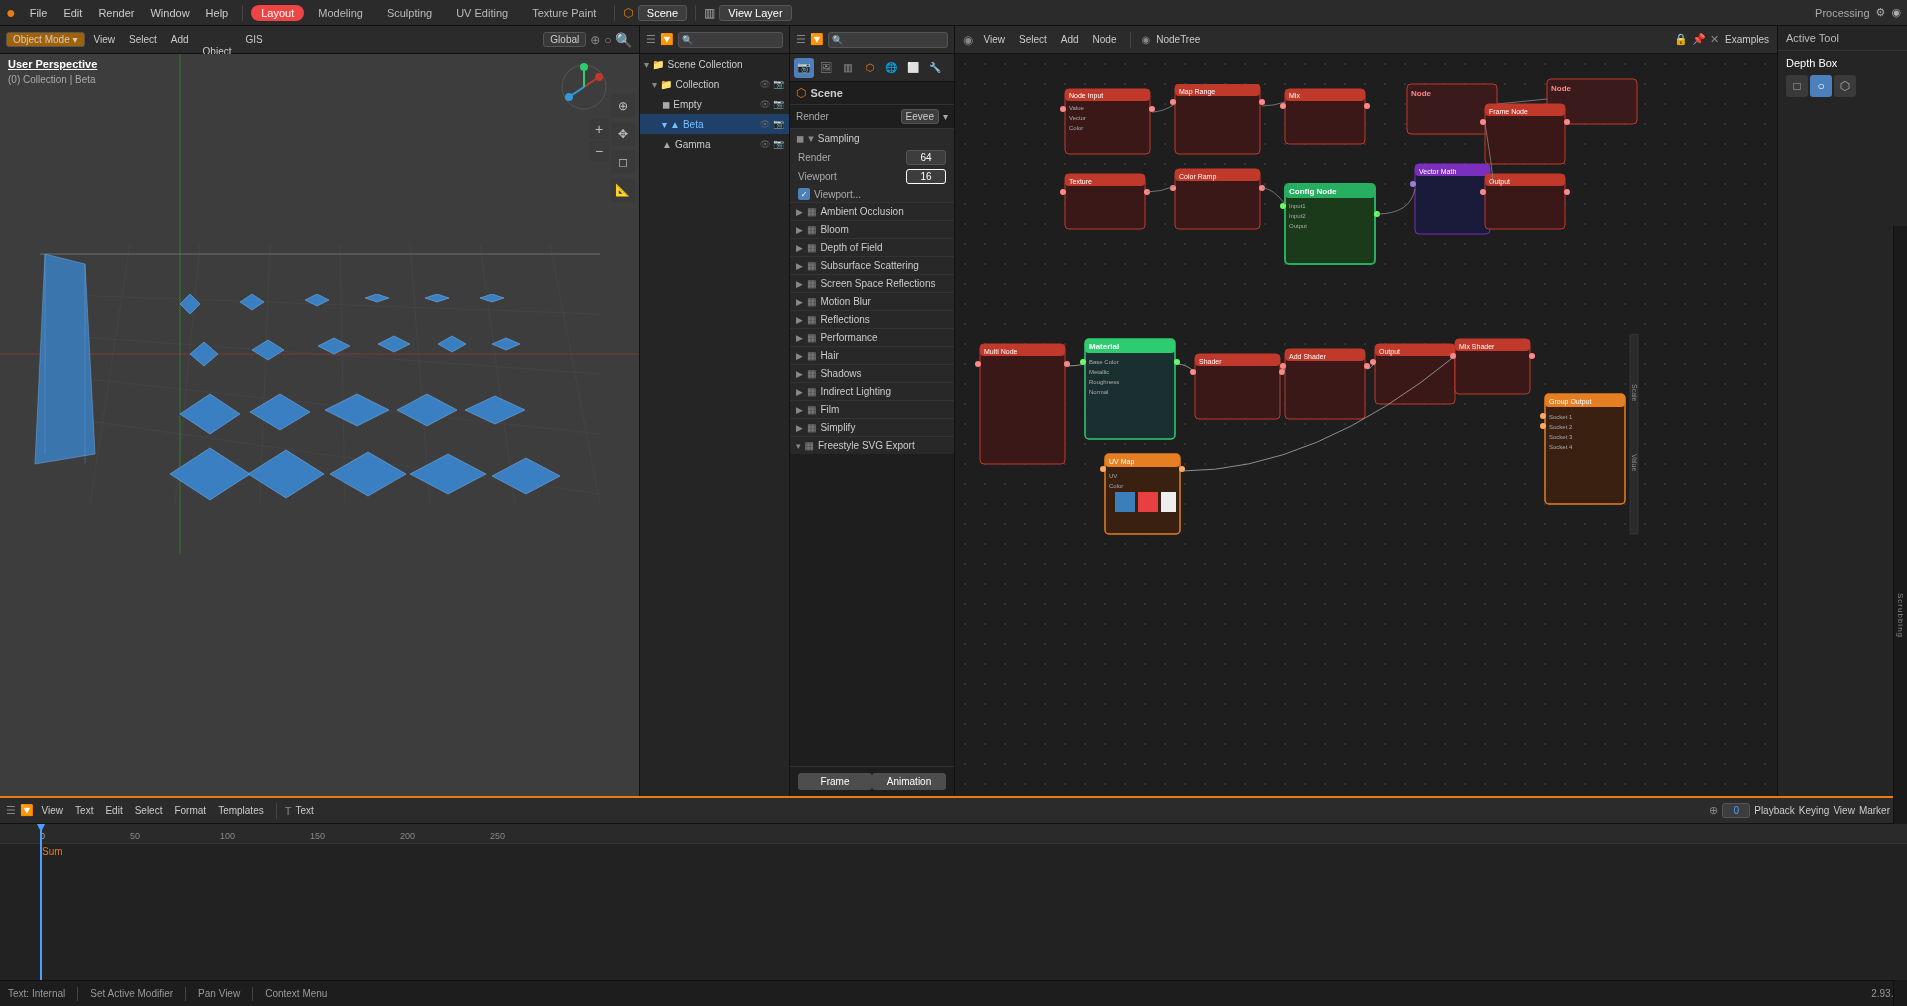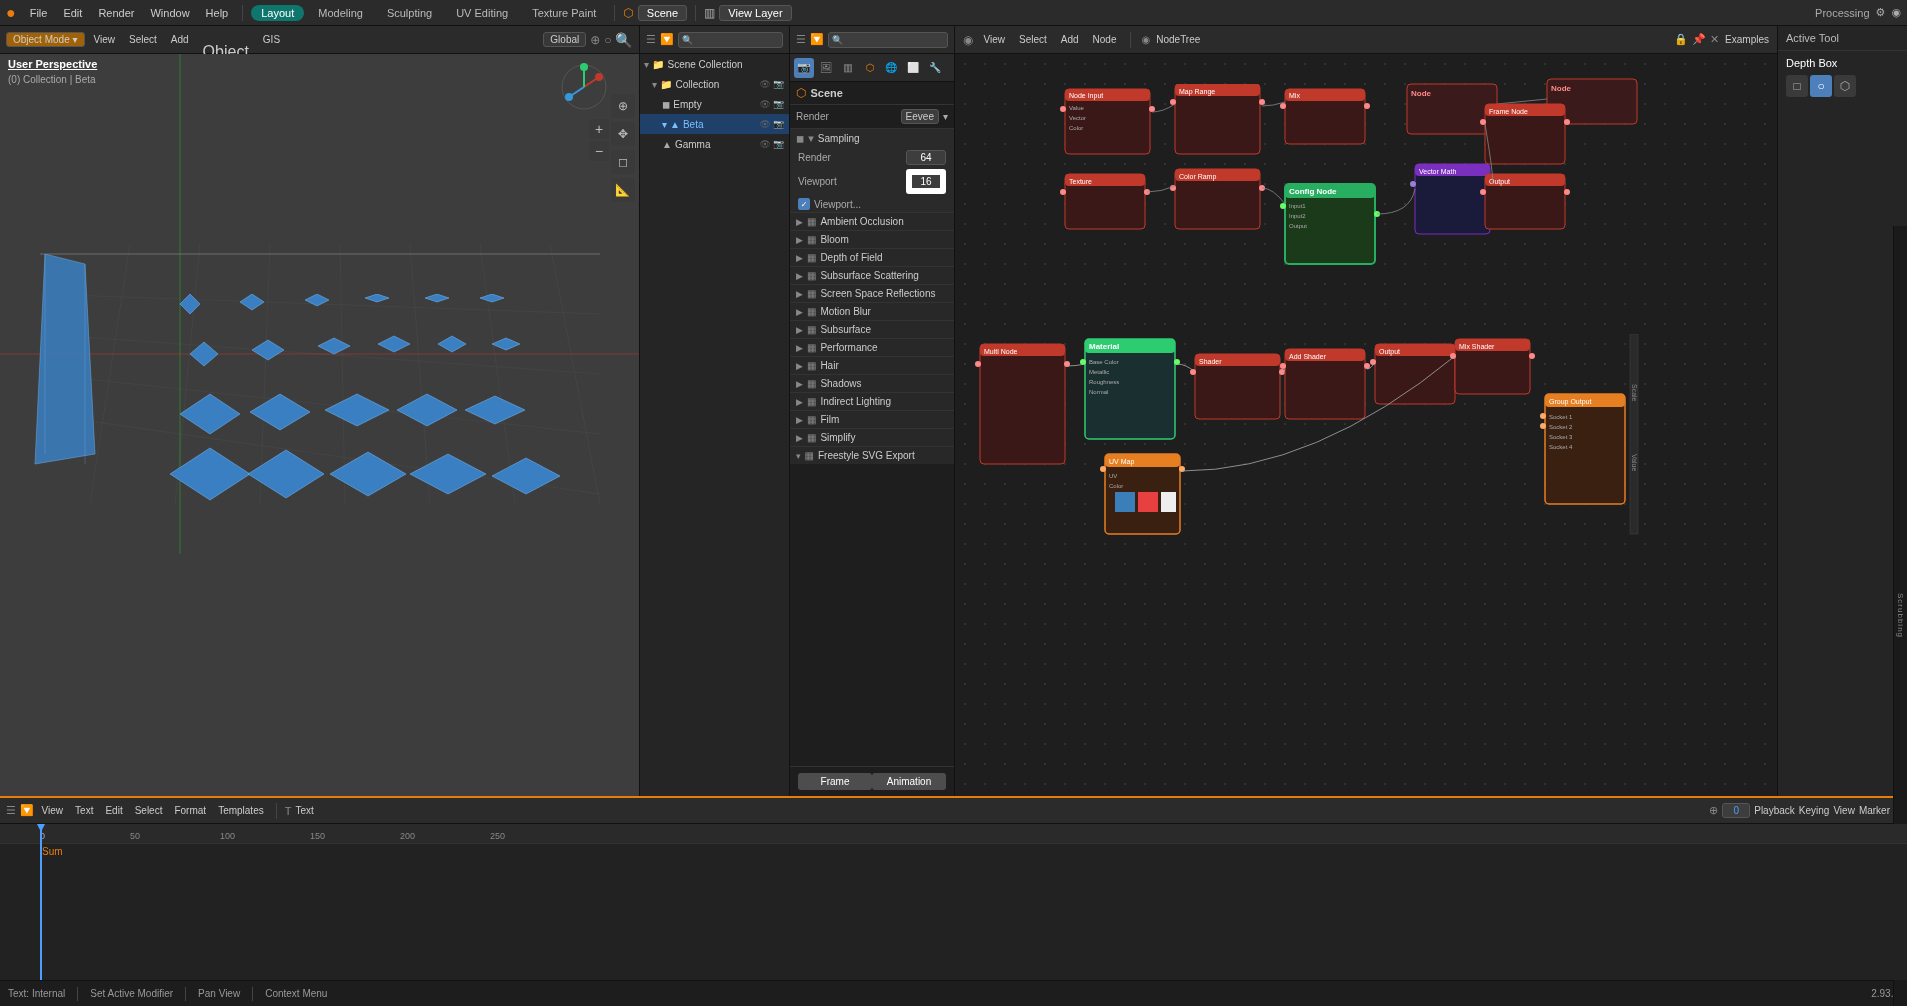--- a/index.html
+++ b/index.html
@@ -9,21 +9,21 @@
 <body>
 
 <div style="display:flex; align-items:center; height:26px; background:#2b2b2b; border-bottom:1px solid #111; padding:0 6px; gap:4px; position:absolute; top:0; left:0; right:0; z-index:200;">
   <span style="color:#e87d0d; font-size:16px; margin-right:4px;">●</span>
   <span style="padding:2px 6px; color:#ccc; cursor:pointer; border-radius:3px;">File</span>
   <span style="padding:2px 6px; color:#ccc; cursor:pointer; border-radius:3px;">Edit</span>
   <span style="padding:2px 6px; color:#ccc; cursor:pointer; border-radius:3px;">Render</span>
   <span style="padding:2px 6px; color:#ccc; cursor:pointer; border-radius:3px;">Window</span>
   <span style="padding:2px 6px; color:#ccc; cursor:pointer; border-radius:3px;">Help</span>
   <div style="width:1px; height:16px; background:#444; margin:0 4px;"></div>
-  <span style="padding:2px 10px; border-radius:12px; cursor:pointer; color:#bbb; background:#0f766e; color:#fff;">Layout</span>
+  <span style="padding:2px 10px; border-radius:12px; cursor:pointer; color:#bbb; background:#ef4444; color:#fff;">Layout</span>
   <span style="padding:2px 10px; border-radius:12px; cursor:pointer; color:#bbb;">Modeling</span>
   <span style="padding:2px 10px; border-radius:12px; cursor:pointer; color:#bbb;">Sculpting</span>
   <span style="padding:2px 10px; border-radius:12px; cursor:pointer; color:#bbb;">UV Editing</span>
   <span style="padding:2px 10px; border-radius:12px; cursor:pointer; color:#bbb;">Texture Paint</span>
   <div style="width:1px; height:16px; background:#444; margin:0 4px;"></div>
   <span style="color:#e87d0d; font-size:12px;">⬡</span>
   <span style="background:#3d3d3d; border:1px solid #555; padding:1px 8px; border-radius:3px; color:#fff;">Scene</span>
   <div style="width:1px; height:16px; background:#444; margin:0 4px;"></div>
   <span style="color:#aaa; font-size:12px;">▥</span>
   <span style="background:#3d3d3d; border:1px solid #555; padding:1px 8px; border-radius:3px; color:#fff;">View Layer</span>
@@ -38,21 +38,21 @@
 
   <div style="display:flex; flex:1; overflow:hidden;">
 
     <div style="display:flex; flex-direction:column; width:640px; border-right:1px solid #111;">
 
       <div style="height:28px; background:#2b2b2b; display:flex; align-items:center; padding:0 6px; gap:4px; border-bottom:1px solid #111; flex-shrink:0;">
         <span style="background:#a16207; border:1px solid #555; border-radius:3px; padding:1px 6px; color:#ccc; font-size:10px; cursor:pointer;">Object Mode ▾</span>
         <span style="padding:2px 5px; color:#ccc; font-size:10px; cursor:pointer;">View</span>
         <span style="padding:2px 5px; color:#ccc; font-size:10px; cursor:pointer;">Select</span>
         <span style="padding:2px 5px; color:#ccc; font-size:10px; cursor:pointer;">Add</span>
-        <span style="padding:2px 5px; color:#ccc; font-size:16px; cursor:pointer;margin-top:24px;">Object</span>
+        <span style="padding:2px 5px; color:#ccc; font-size:10px; cursor:pointer;margin-top:24px;">Object</span>
         <span style="padding:2px 5px; color:#ccc; font-size:10px; cursor:pointer;">GIS</span>
         <div style="margin-left:auto; display:flex; gap:4px; align-items:center;">
           <span style="background:#383838; border:1px solid #555; border-radius:3px; padding:1px 6px; color:#ccc; font-size:10px; cursor:pointer;">Global</span>
           <span style="color:#888; cursor:pointer; font-size:12px;">⊕</span>
           <span style="color:#888; cursor:pointer; font-size:12px;">○</span>
           <span style="color:#888; cursor:pointer; font-size:14px;">🔍</span>
         </div>
       </div>
 
       <div style="flex:1; background:#3d3d3d; position:relative; overflow:hidden;">
@@ -230,21 +230,21 @@
           <span style="color:#888; font-size:10px;">◼</span>
           <span style="color:#888;">▾</span>
           <span style="color:#ccc; font-size:10px;">Sampling</span>
         </div>
         <div style="display:flex; align-items:center; padding:2px 8px; gap:4px; font-size:10px;">
           <span style="color:#aaa; flex:1;">Render</span>
           <span style="background:#3d3d3d; border:1px solid #555; border-radius:3px; padding:1px 4px; color:#fff; width:40px; text-align:center; font-size:10px; cursor:pointer;">64</span>
         </div>
         <div style="display:flex; align-items:center; padding:2px 8px; gap:4px; font-size:10px;">
           <span style="color:#aaa; flex:1;">Viewport</span>
-          <span style="background:#3d3d3d; border:6px solid #ffffff; border-radius:3px; padding:1px 4px; color:#fff; width:40px; text-align:center; font-size:10px; cursor:pointer;">16</span>
+          <span style="background:#3d3d3d; border:1px solid #ffffff; border-radius:3px; padding:1px 4px; color:#fff; width:40px; text-align:center; font-size:10px; cursor:pointer;">16</span>
         </div>
         <div style="display:flex; align-items:center; padding:2px 8px; gap:4px; font-size:10px;">
           <span style="width:12px;height:12px;background:#4d7fba;border-radius:2px;display:flex;align-items:center;justify-content:center;color:#fff;font-size:8px;flex-shrink:0;cursor:pointer;">✓</span>
           <span style="color:#aaa;">Viewport...</span>
         </div>
       </div>
 
       <div style="flex:1; overflow-y:auto;">
         <div style="display:flex; align-items:center; padding:3px 6px; gap:4px; background:#282828; border-top:1px solid #333; cursor:pointer; font-size:10px;">
           <span style="color:#888; font-size:9px;">▶</span>
@@ -272,21 +272,21 @@
           <span style="color:#ccc;text-align:center;">Screen Space Reflections</span>
         </div>
         <div style="display:flex; align-items:center; padding:3px 6px; gap:4px; background:#282828; border-top:1px solid #333; cursor:pointer; font-size:10px;">
           <span style="color:#888; font-size:9px;">▶</span>
           <span style="color:#888; font-size:10px;">▦</span>
           <span style="color:#ccc;">Motion Blur</span>
         </div>
         <div style="display:flex; align-items:center; padding:3px 6px; gap:4px; background:#282828; border-top:1px solid #333; cursor:pointer; font-size:10px;">
           <span style="color:#888; font-size:9px;">▶</span>
           <span style="color:#888; font-size:10px;">▦</span>
-          <span style="color:#ccc;">Subsurface</span>
+          <span style="color:#ccc;">Reflections</span>
         </div>
         <div style="display:flex; align-items:center; padding:3px 6px; gap:4px; background:#282828; border-top:1px solid #333; cursor:pointer; font-size:10px;">
           <span style="color:#888; font-size:9px;">▶</span>
           <span style="color:#888; font-size:10px;">▦</span>
           <span style="color:#ccc;">Performance</span>
         </div>
         <div style="display:flex; align-items:center; padding:3px 6px; gap:4px; background:#282828; border-top:1px solid #333; cursor:pointer; font-size:10px;">
           <span style="color:#888; font-size:9px;">▶</span>
           <span style="color:#888; font-size:10px;">▦</span>
           <span style="color:#ccc;">Hair</span>

